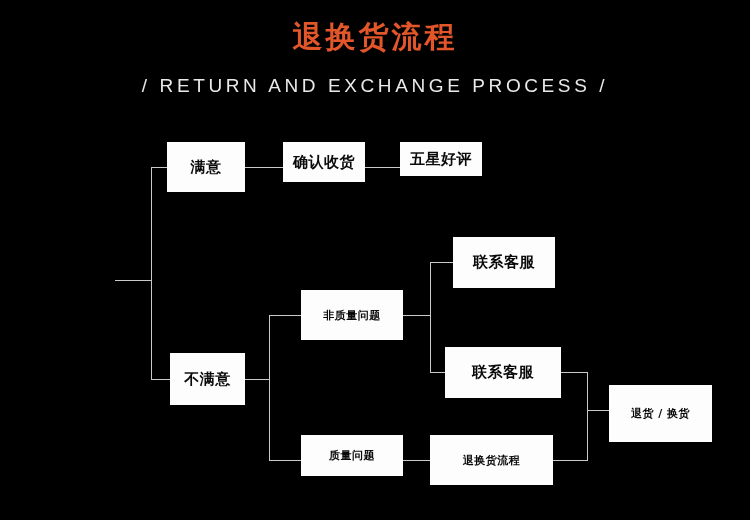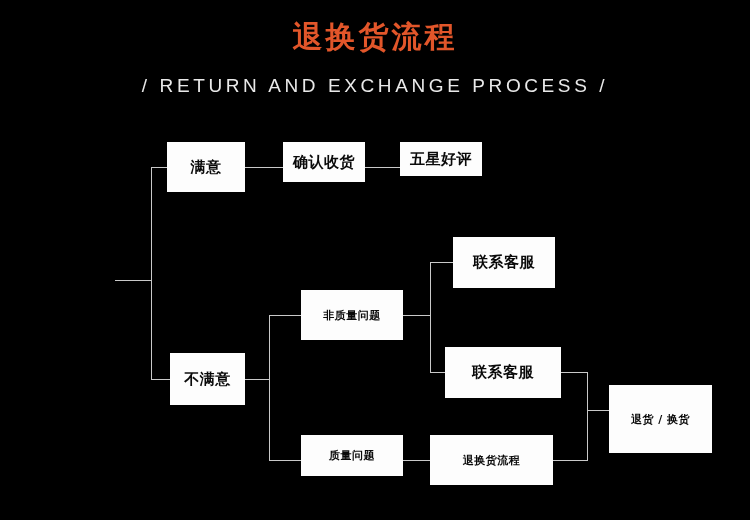--- a/index.html
+++ b/index.html
@@ -145,18 +145,18 @@
     </div>
 
     <div class="node" style="left:445px; top:347px; width:116px; height:51px;">
       <span>联系客服</span>
     </div>
 
     <div class="node small" style="left:430px; top:435px; width:123px; height:50px;">
       <span>退换货流程</span>
     </div>
 
-    <div class="node small" style="left:609px; top:385px; width:103px; height:68px;">
+    <div class="node small" style="left:609px; top:385px; width:103px; height:57px;">
       <span>退货 / 换货</span>
     </div>
 
   </div>
 </div>
 
 </body></html>

